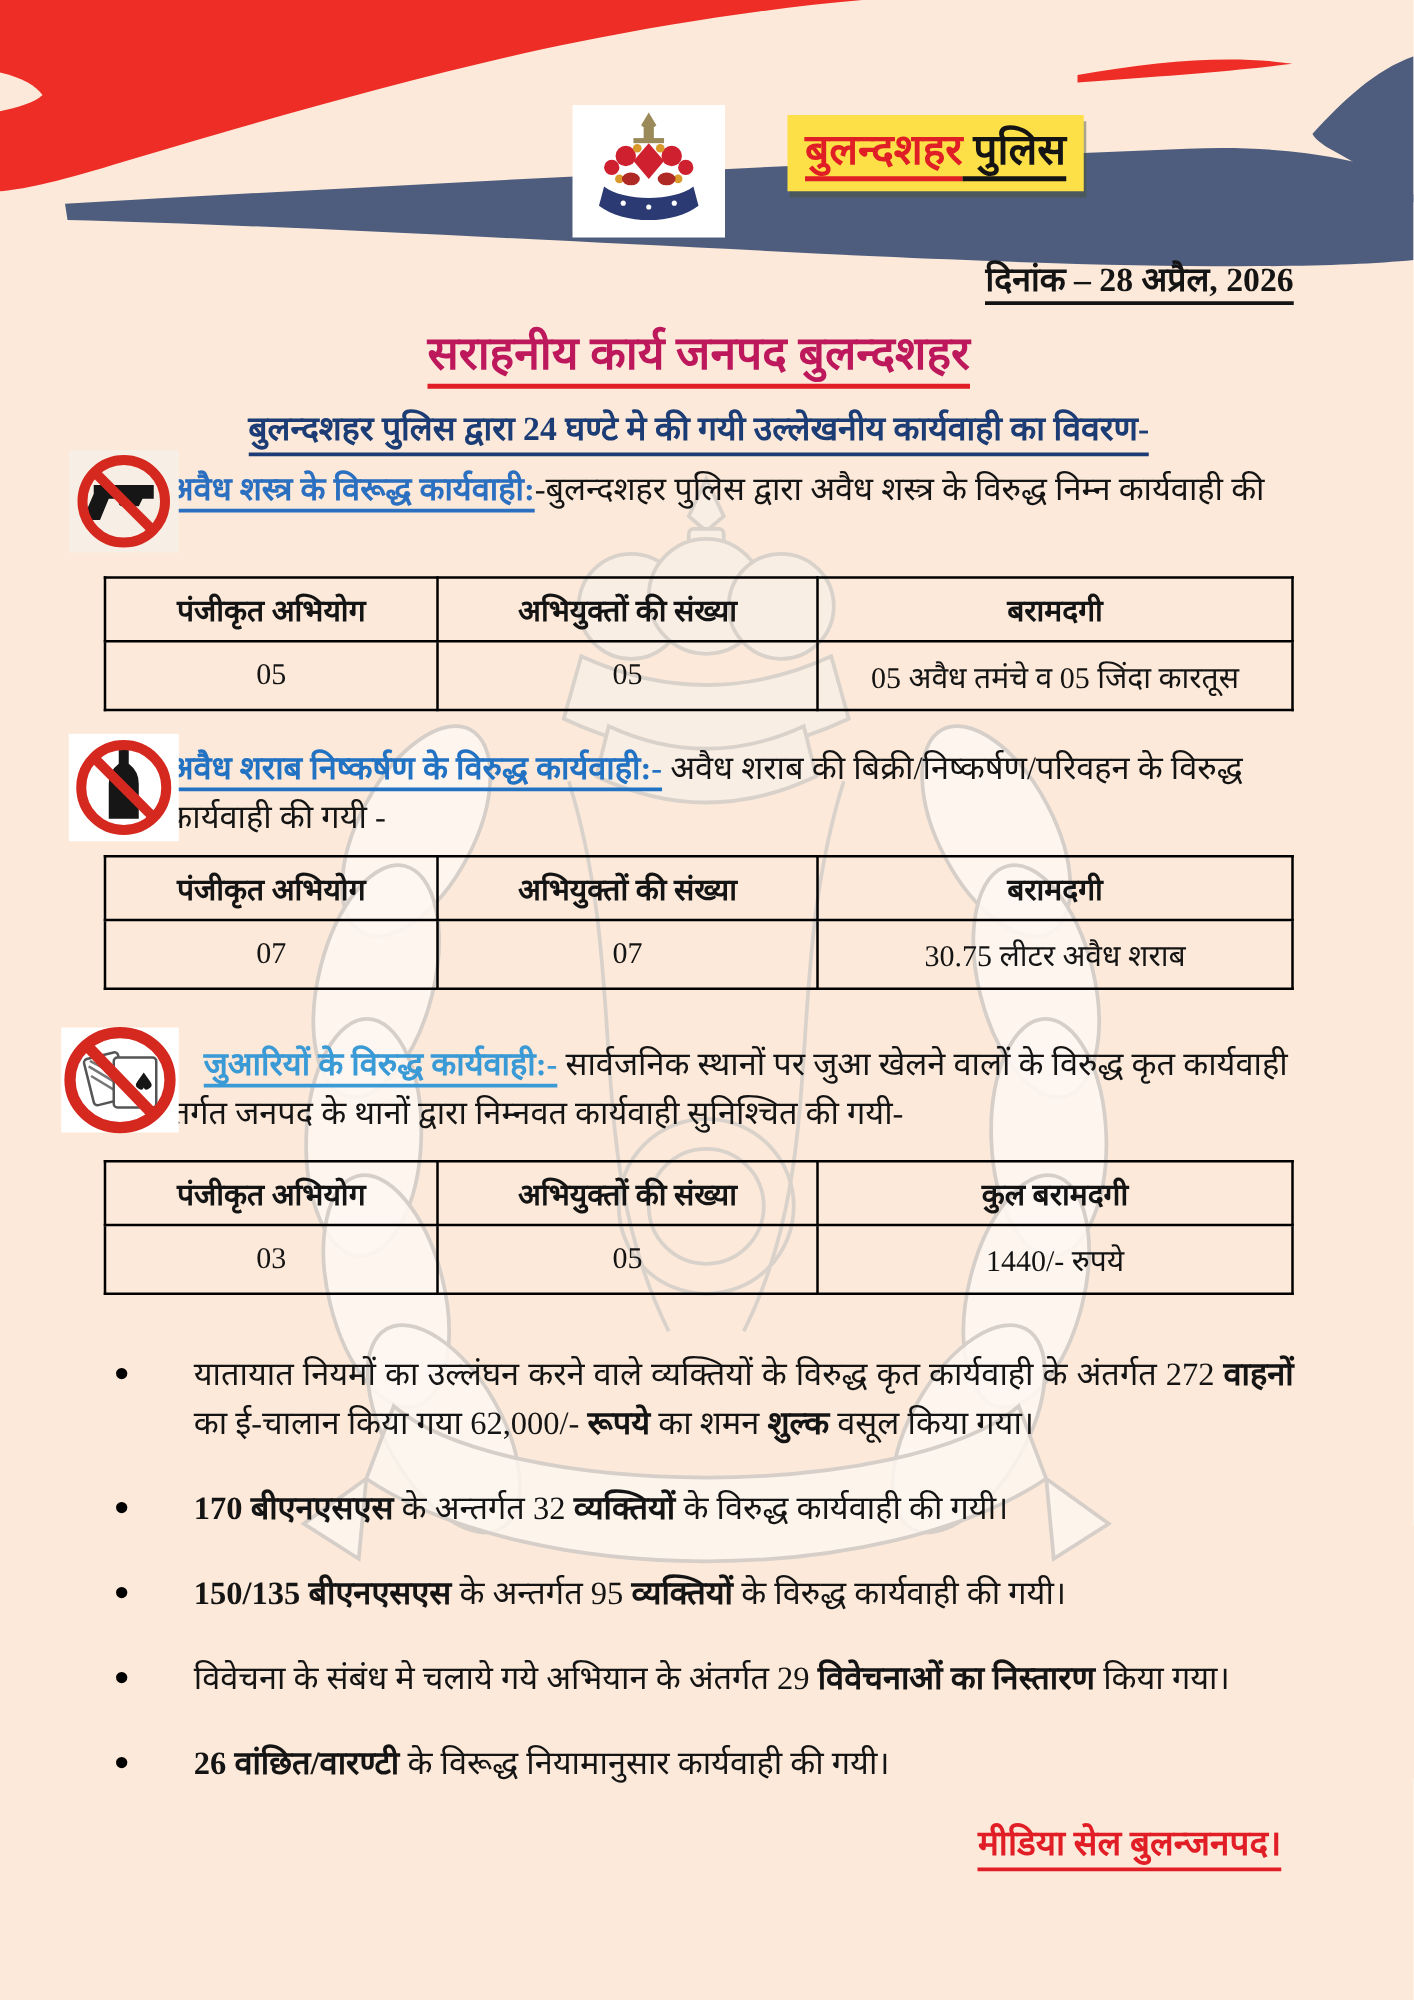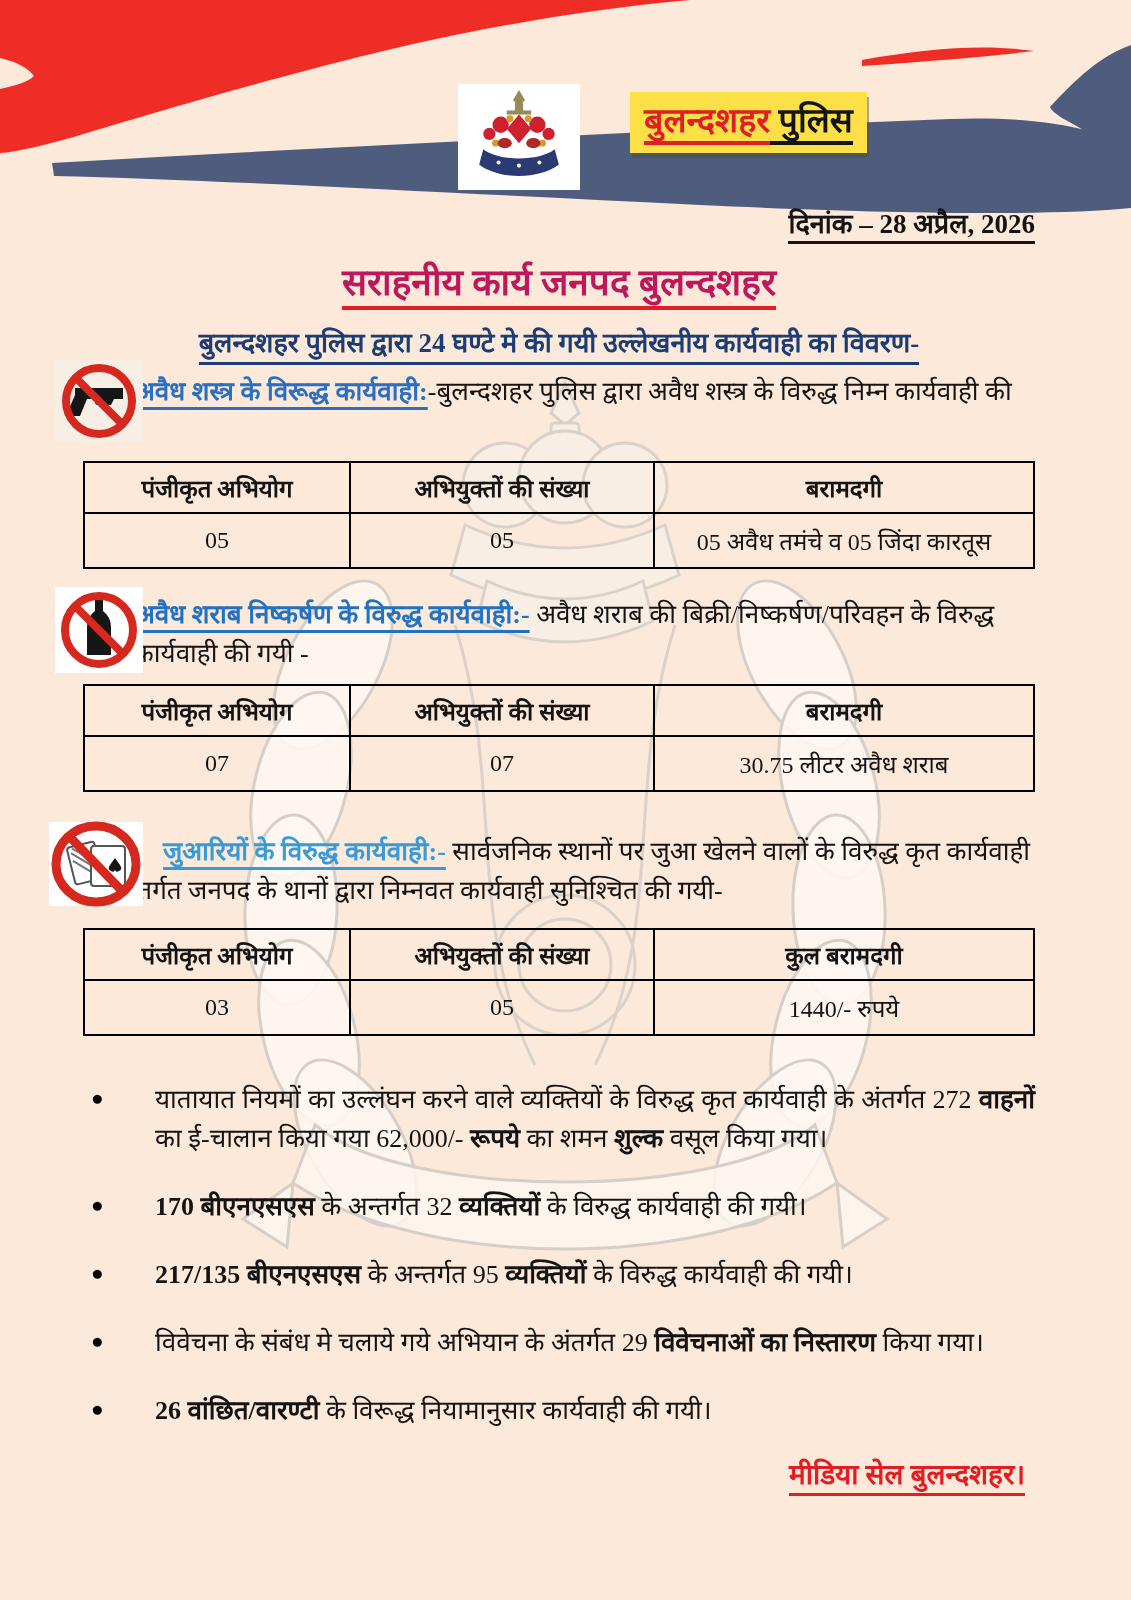--- a/index.html
+++ b/index.html
@@ -235,23 +235,23 @@
           <td><span>05</span></td>
           <td><span>1440/- रुपये</span></td>
         </tr>
       </tbody>
         </table>
     </section>
 
     <div class="bullets">
       <div class="bullet justify"><span>यातायात नियमों का उल्लंघन करने वाले व्यक्तियों के विरुद्ध कृत कार्यवाही के अंतर्गत 272 </span><span class="b">वाहनों</span><span> का ई-चालान किया गया 62,000/- </span><span class="b">रूपये</span><span> का शमन </span><span class="b">शुल्क</span><span> वसूल किया गया।</span></div>
       <div class="bullet"><span class="b">170 बीएनएसएस</span><span> के अन्तर्गत 32 </span><span class="b">व्यक्तियों</span><span> के विरुद्ध कार्यवाही की गयी।</span></div>
-      <div class="bullet"><span class="b">217/135 बीएनएसएस</span><span> के अन्तर्गत 95 </span><span class="b">व्यक्तियों</span><span> के विरुद्ध कार्यवाही की गयी।</span></div>
+      <div class="bullet"><span class="b">150/135 बीएनएसएस</span><span> के अन्तर्गत 95 </span><span class="b">व्यक्तियों</span><span> के विरुद्ध कार्यवाही की गयी।</span></div>
       <div class="bullet"><span>विवेचना के संबंध मे चलाये गये अभियान के अंतर्गत 29 </span><span class="b">विवेचनाओं का निस्तारण</span><span> किया गया।</span></div>
       <div class="bullet"><span class="b">26 वांछित/वारण्टी</span><span> के विरूद्ध नियामानुसार कार्यवाही की गयी।</span></div>
     </div>
 
     <div class="footer-line">
-      <span>मीडिया सेल बुलन्दशहर।</span>
+      <span>मीडिया सेल बुलन्जनपद।</span>
     </div>
 
   </div>
 </div>
 
 </body></html>

